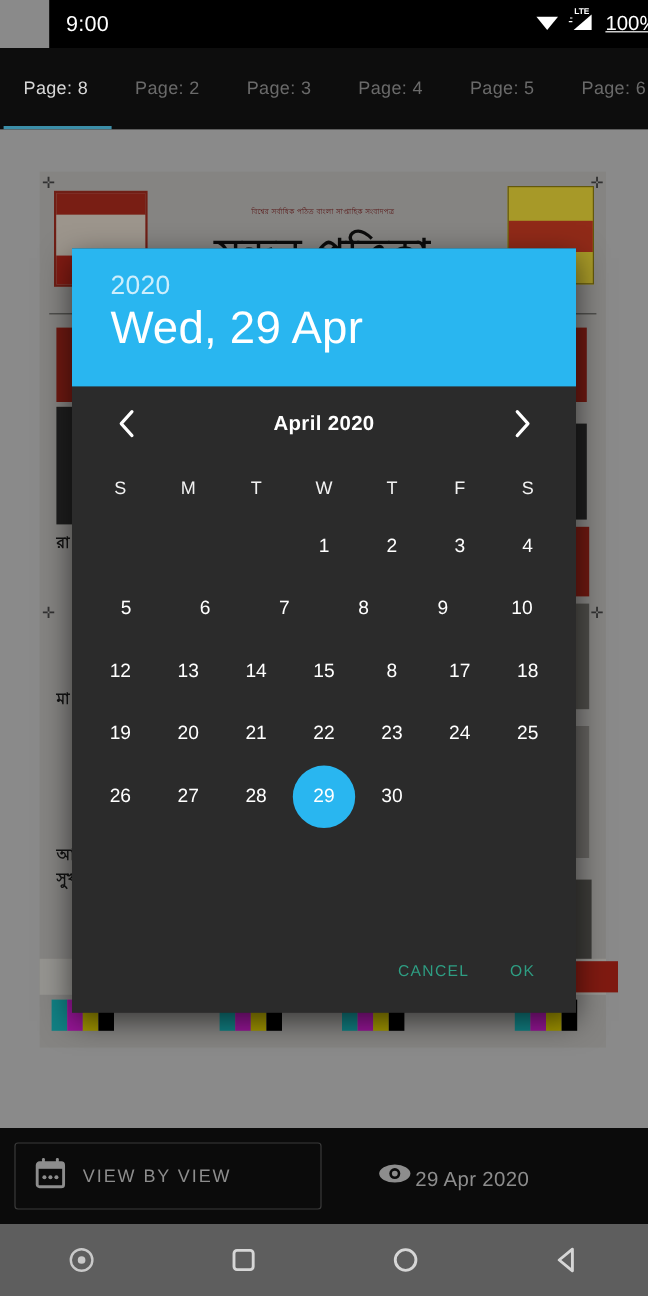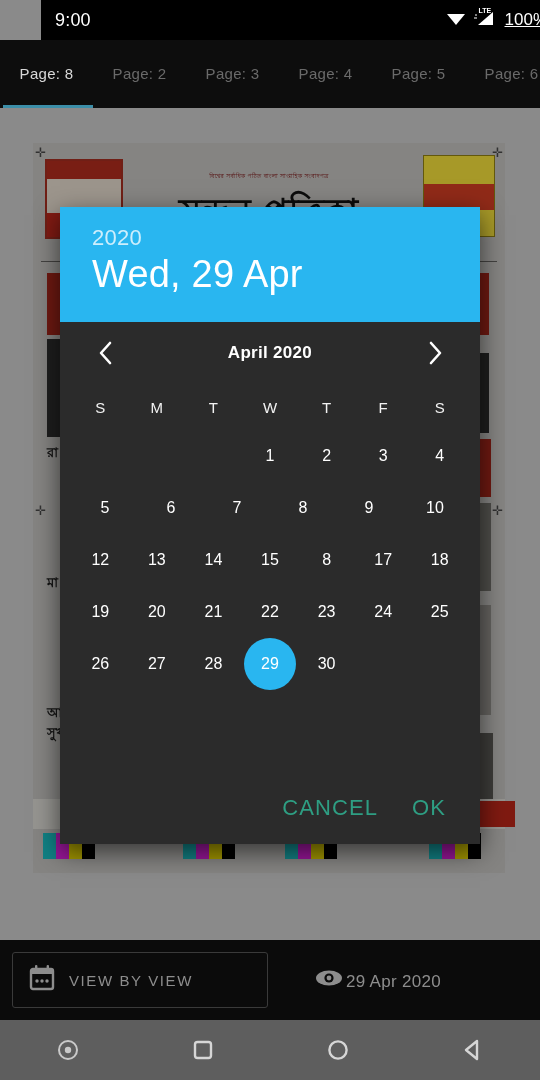--- a/index.html
+++ b/index.html
@@ -111,21 +111,21 @@
     display:flex; align-items:center; justify-content:center;
   }
   .daynum.selected { background:#29b6f0; color:#fff; }
 
   .dlg-actions {
     position:absolute; left:0; bottom:0; width:100%; height:72px;
     display:flex; align-items:center; justify-content:flex-end; gap:34px;
     padding-right:34px;
   }
   .dlg-btn {
-    font-size:22px; color:#2e9e83; letter-spacing:1.1px; cursor:pointer; background:none;
+    font-size:13px; color:#2e9e83; letter-spacing:1.1px; cursor:pointer; background:none;
     border:none; font-family:"Liberation Sans", sans-serif;text-align:right;
   }
 
   
   .bottombar {
     position:absolute; left:0; top:940px; width:540px; height:80px;
     background:#0b0b0b; display:flex; align-items:center; padding:0 12px;
   }
   .vbd-btn {
     width:256px; height:56px; border:1px solid #3a3a3a; border-radius:3px;

